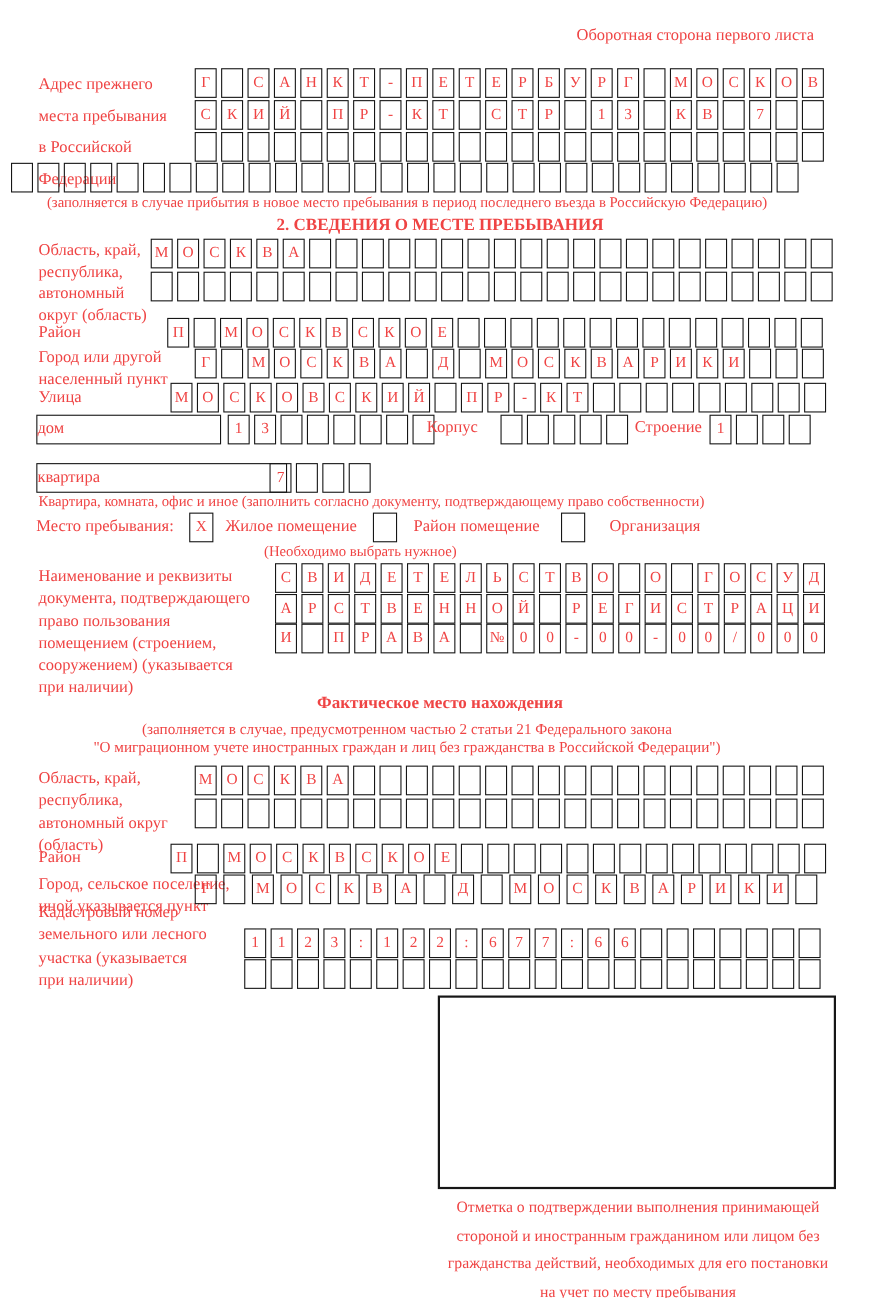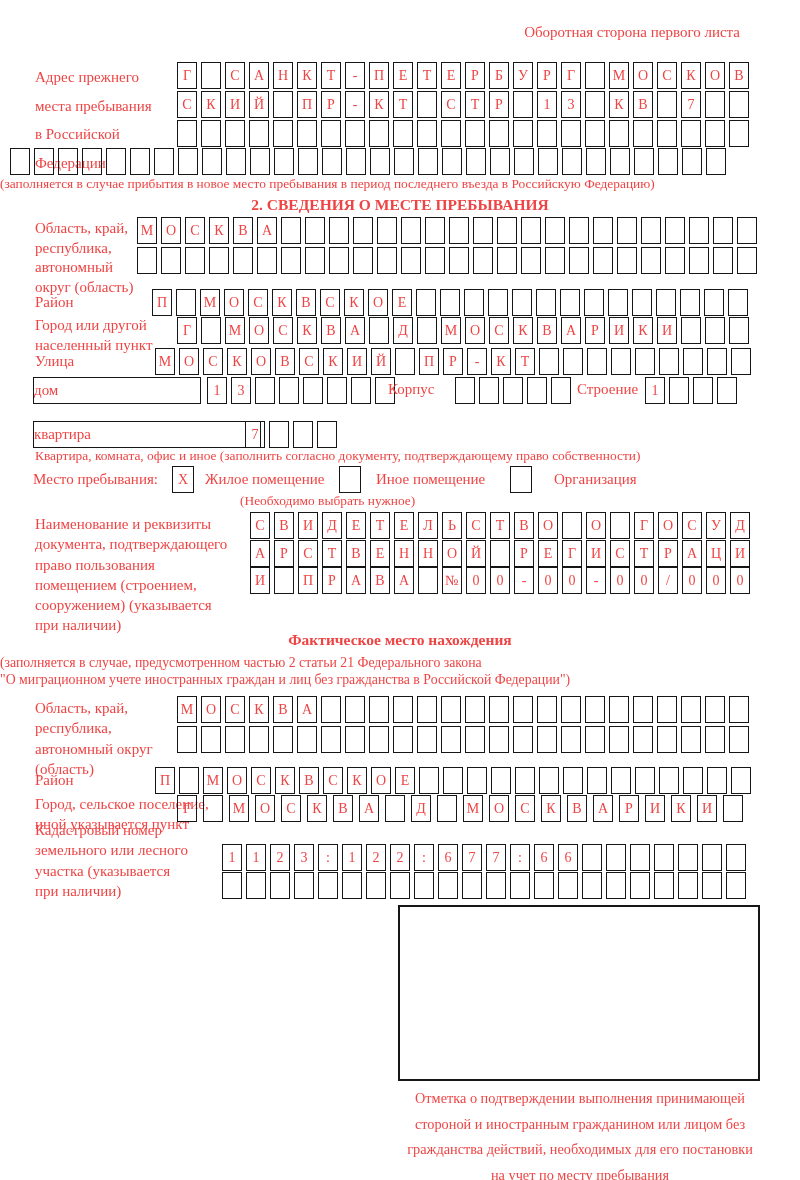--- a/index.html
+++ b/index.html
@@ -10,21 +10,21 @@
   .lh20{line-height:20.3px;}
   .cells{position:absolute;display:flex;gap:4px;}
   .cells.wide{gap:6px;}
   .cell{flex:0 0 auto;width:20px;height:27px;border:1.7px solid #161616;box-sizing:border-box;
         display:flex;align-items:center;justify-content:center;font-size:14px;}
   .cb{position:absolute;width:22px;height:27px;border:1.7px solid #161616;box-sizing:border-box;
       display:flex;align-items:center;justify-content:center;font-size:14px;}
   .fieldbox{position:absolute;height:27px;border:1.7px solid #161616;box-sizing:border-box;
         display:flex;align-items:center;font-size:15px;}
   .note{position:absolute;font-size:13.4px;}
-  .center{left:0;width:740px;}
+  .center{left:0;width:740px;text-align:center;}
   .title{position:absolute;left:0;width:800px;text-align:center;font-weight:bold;font-size:15.5px;}
   .corner{position:absolute;font-size:15px;}
   .stampbox{position:absolute;border:2px solid #161616;box-sizing:border-box;background:#fff;}
   .caption{position:absolute;font-size:14.3px;line-height:25.5px;text-align:center;white-space:pre-line;}
 </style>
 </head>
 <body>
 
 <div class="page">
 
@@ -333,21 +333,21 @@
       <span class="cell"></span>
       <span class="cell"></span>
       <span class="cell"></span>
     </div>
   <div class="note" style="left:35px;top:448px;">Квартира, комната, офис и иное (заполнить согласно документу, подтверждающему право собственности)</div>
 
   <div class="lbl" style="left:33px;top:470px;">Место пребывания:</div>
   <span class="cb" style="left:172px;top:466px;">X</span>
   <div class="lbl" style="left:205px;top:470px;">Жилое помещение</div>
   <span class="cb" style="left:339px;top:466px;"></span>
-  <div class="lbl" style="left:376px;top:470px;">Иное помещение</div>
+  <div class="lbl" style="left:376px;top:470px;">Район помещение</div>
   <span class="cb" style="left:510px;top:466px;"></span>
   <div class="lbl" style="left:554px;top:470px;">Организация</div>
   <div class="note" style="left:240px;top:493px;">(Необходимо выбрать нужное)</div>
 
   <div class="lbl lh20" style="left:35px;top:514px;">Наименование и реквизиты
 документа, подтверждающего
 право пользования
 помещением (строением,
 сооружением) (указывается
 при наличии)</div>

